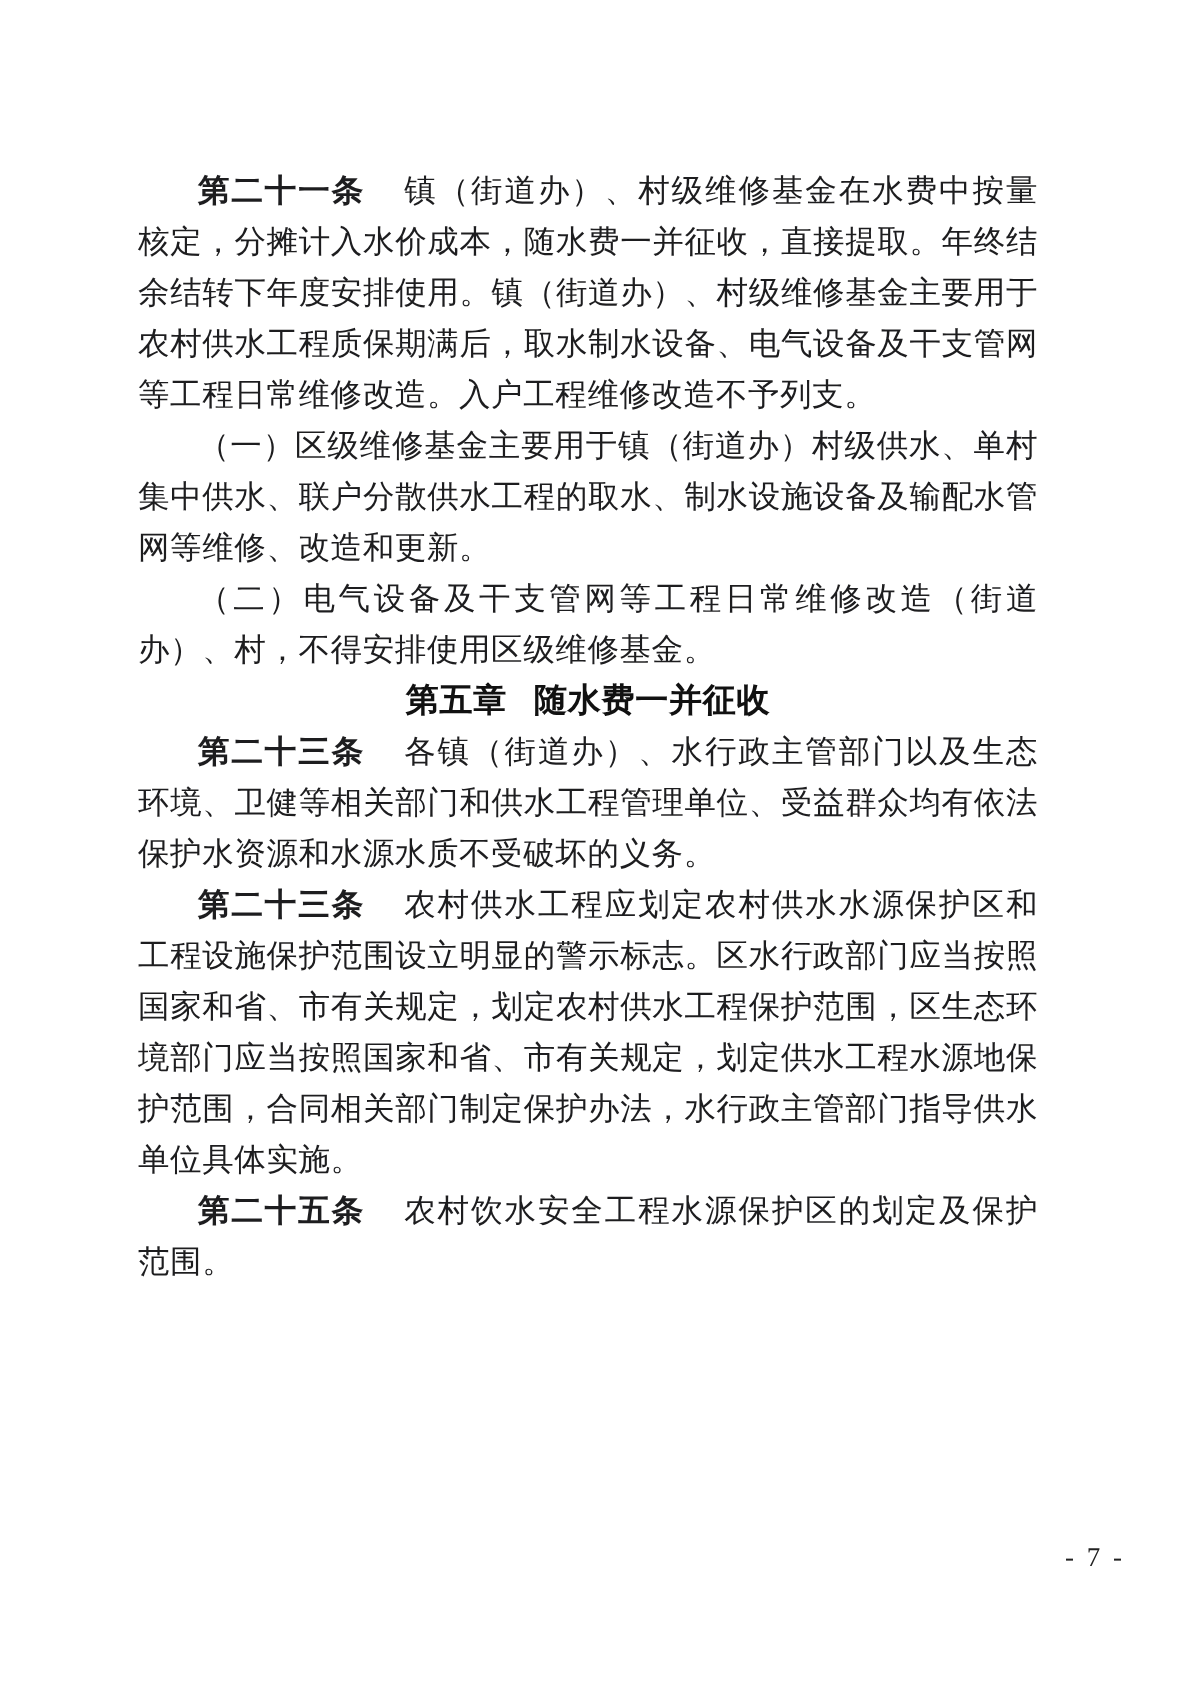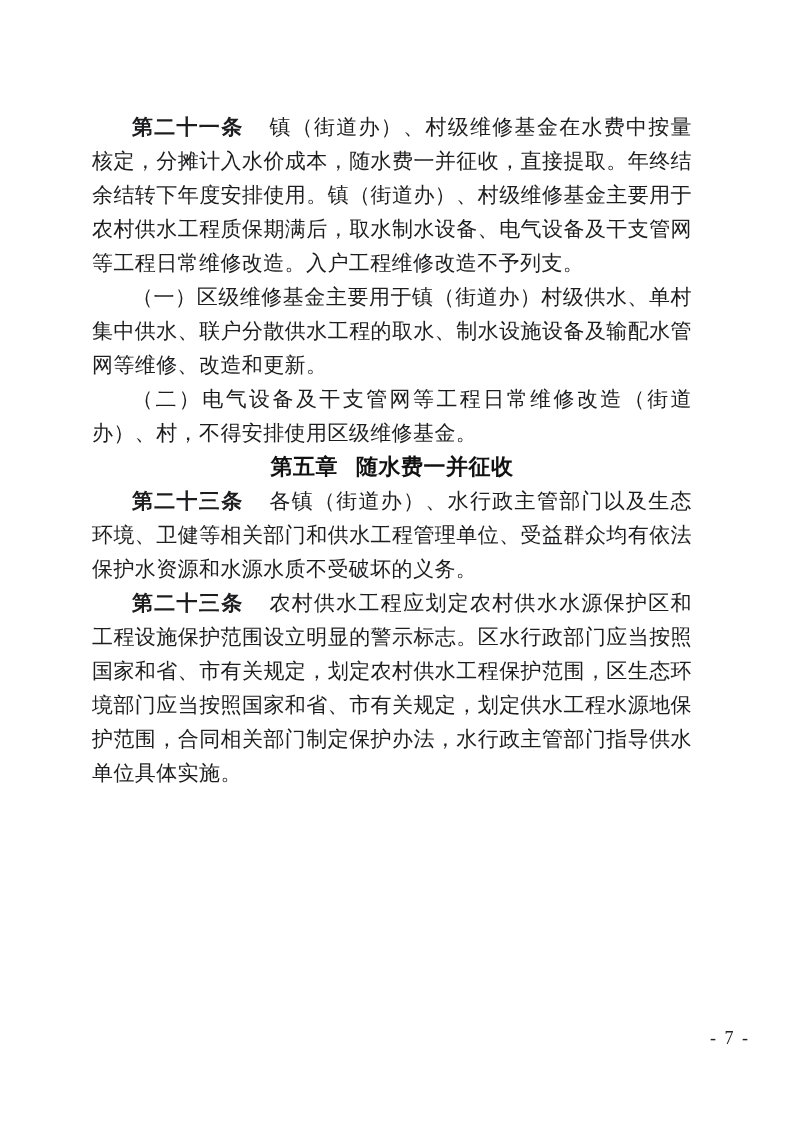--- a/index.html
+++ b/index.html
@@ -78,17 +78,18 @@
 
     <p class="para"><span>（二）电气设备及干支管网等工程日常维修改造（街道办）、村，不得安排使用区级维修基金。</span></p>
 
 
     <h2 class="chapter"><span class="chapter-label">第五章</span><span>随水费一并征收</span></h2>
 
     <p class="para"><span class="article-label">第二十三条</span><span>各镇（街道办）、水行政主管部门以及生态环境、卫健等相关部门和供水工程管理单位、受益群众均有依法保护水资源和水源水质不受破坏的义务。</span></p>
 
     <p class="para"><span class="article-label">第二十三条</span><span>农村供水工程应划定农村供水水源保护区和工程设施保护范围设立明显的警示标志。区水行政部门应当按照国家和省、市有关规定，划定农村供水工程保护范围，区生态环境部门应当按照国家和省、市有关规定，划定供水工程水源地保护范围，合同相关部门制定保护办法，水行政主管部门指导供水单位具体实施。</span></p>
 
+    <p class="para"><span class="article-label">第二十五条</span><span>农村饮水安全工程水源保护区的划定及保护范围。</span></p>
 
   </main>
 
   <div class="page-number">- 7 -</div>
 </div>
 
 </body></html>

